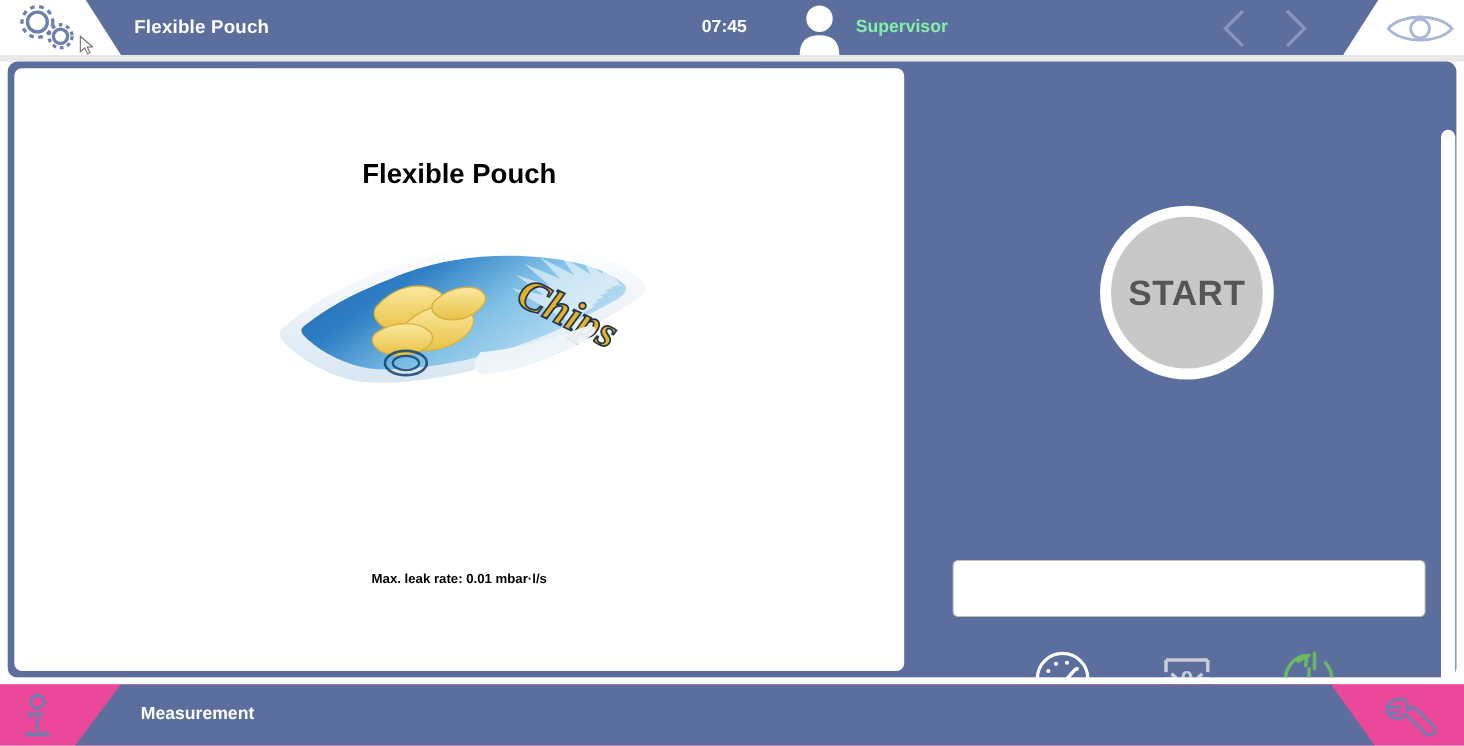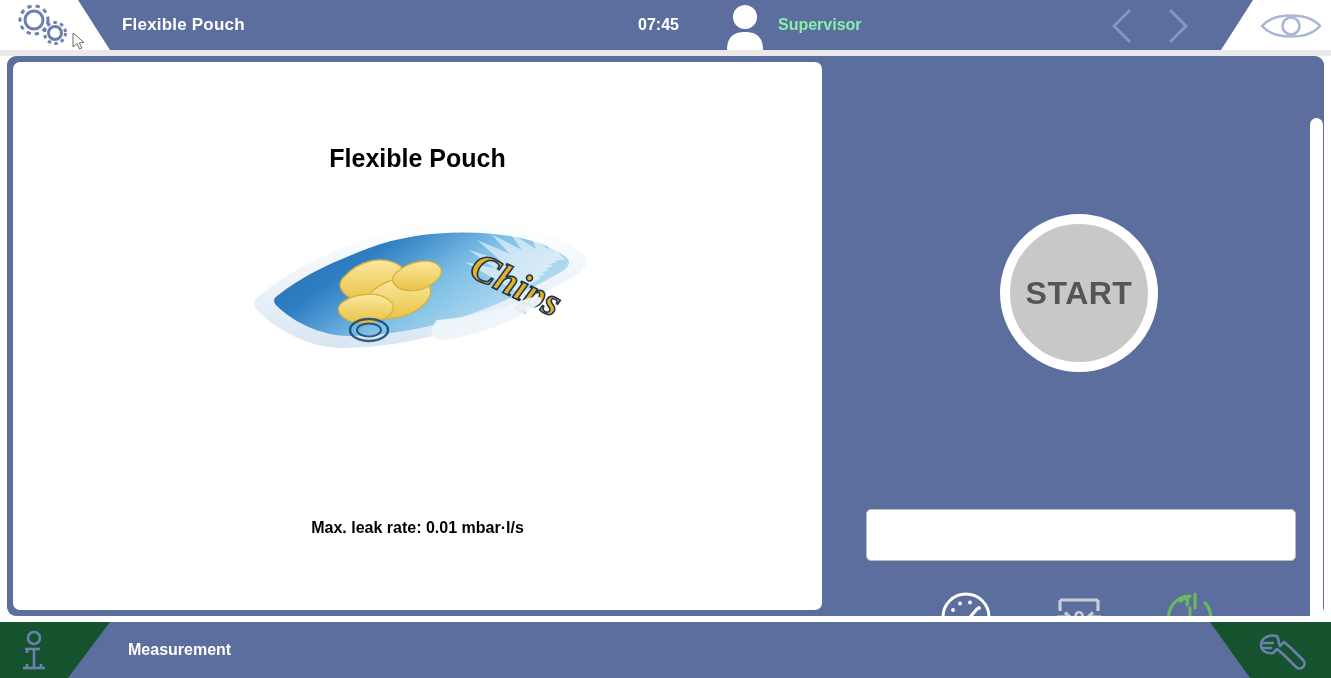--- a/index.html
+++ b/index.html
@@ -140,29 +140,29 @@
     position: absolute;
     left: 234px; top: 118px;
     width: 345px; height: 205px;
   }
 
   .leak-rate {
     position: absolute;
     left: 0; top: 457px;
     width: 809px;
     text-align: center;
-    font-size: 16px;
+    font-size: 12px;
     font-weight: bold;
     color: #000000;
   }
 
   
   .start-button {
     position: absolute;
-    left: 993px; top: 158px;
+    left: 993px; top: 131px;
     width: 158px; height: 158px;
     border-radius: 50%;
     background: #c8c8c8;
     border: 10px solid #ffffff;
     box-sizing: border-box;
     display: flex;
     align-items: center;
     justify-content: center;
     font-size: 32px;
     font-weight: bold;
@@ -198,21 +198,21 @@
     background: #ffffff;
     border-radius: 7px;
   }
 
   
   .footer {
     position: absolute;
     left: 0; top: 622px;
     width: 1331px;
     height: 56px;
-    background: #14532d;
+    background: #ec4899;
     overflow: hidden;
   }
   .footer-bar {
     position: absolute;
     left: 0; top: 0;
     width: 1331px; height: 56px;
     background: #5b6e9e;
     clip-path: polygon(110px 0, 1210px 0, 1250px 56px, 68px 56px);
   }
   .footer-info-icon {

